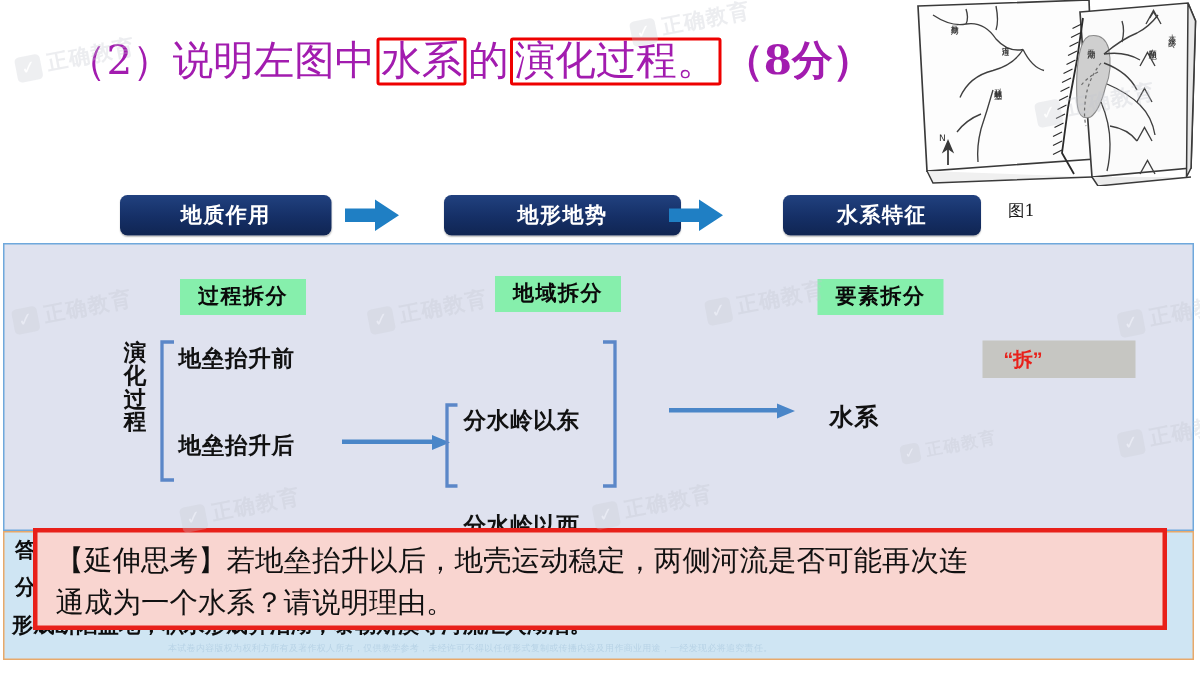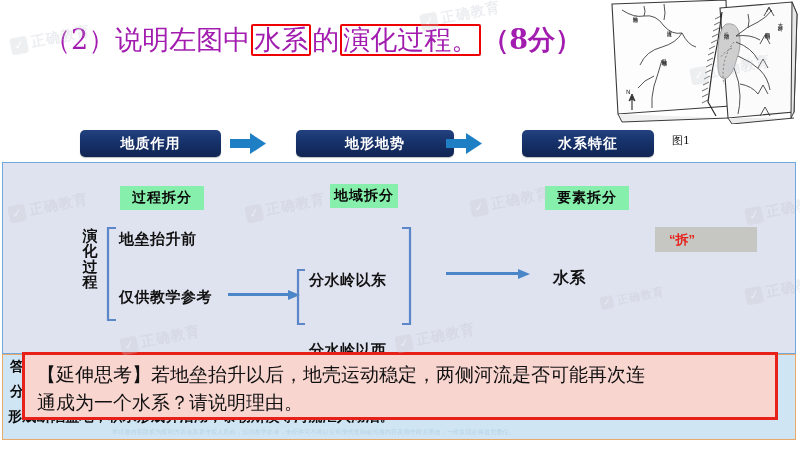--- a/index.html
+++ b/index.html
@@ -69,21 +69,21 @@
     background:#dfe2ef;
     border:1px solid #6fa8dc;
     box-sizing:border-box;z-index:2;
   }
   .cyanlbl{
     position:absolute;height:24px;background:#86efac;
     color:#0a0a0a;font-size:14px;font-weight:700;letter-spacing:1px;
     display:flex;align-items:center;justify-content:center;z-index:4;margin-left:12px;
   }
   .cyanlbl.c1{left:108px;top:186px;width:84px;}
-  .cyanlbl.c2{left:318px;top:184px;width:68px;}
+  .cyanlbl.c2{left:318px;top:184px;width:84px;}
   .cyanlbl.c3{left:533px;top:186px;width:84px;}
 
   .vlabel{
     position:absolute;left:77px;top:228px;width:26px;
     font-size:15px;font-weight:700;color:#111;line-height:1.02;
     letter-spacing:0;text-align:center;z-index:4;
   }
   .vlabel span{display:block;}
 
   .node{
@@ -311,21 +311,21 @@
     <span>化</span>
     <span>过</span>
     <span>程</span>
   </div>
 
   <svg class="bracket" style="left:104px;top:226px;width:14px;height:96px;" viewBox="0 0 14 96">
     <path d="M12 2 L4 2 L4 94 L12 94" fill="none" stroke="#5b87c8" stroke-width="2.2"></path>
   </svg>
 
   <div class="node n-before">地垒抬升前</div>
-  <div class="node n-after">仅供教学参考</div>
+  <div class="node n-after">地垒抬升后</div>
 
   <svg class="thinarrow" style="left:228px;top:288px;width:74px;height:14px;" viewBox="0 0 74 14">
     <path d="M0 5 L60 5 L60 2 L72 7 L60 12 L60 8 L0 8 Z" fill="#4a86c8"></path>
   </svg>
 
   <svg class="bracket" style="left:294px;top:268px;width:12px;height:58px;" viewBox="0 0 12 58">
     <path d="M11 2 L4 2 L4 56 L11 56" fill="none" stroke="#5b87c8" stroke-width="2.2"></path>
   </svg>
 
   <div class="node n-east">分水岭以东</div>

